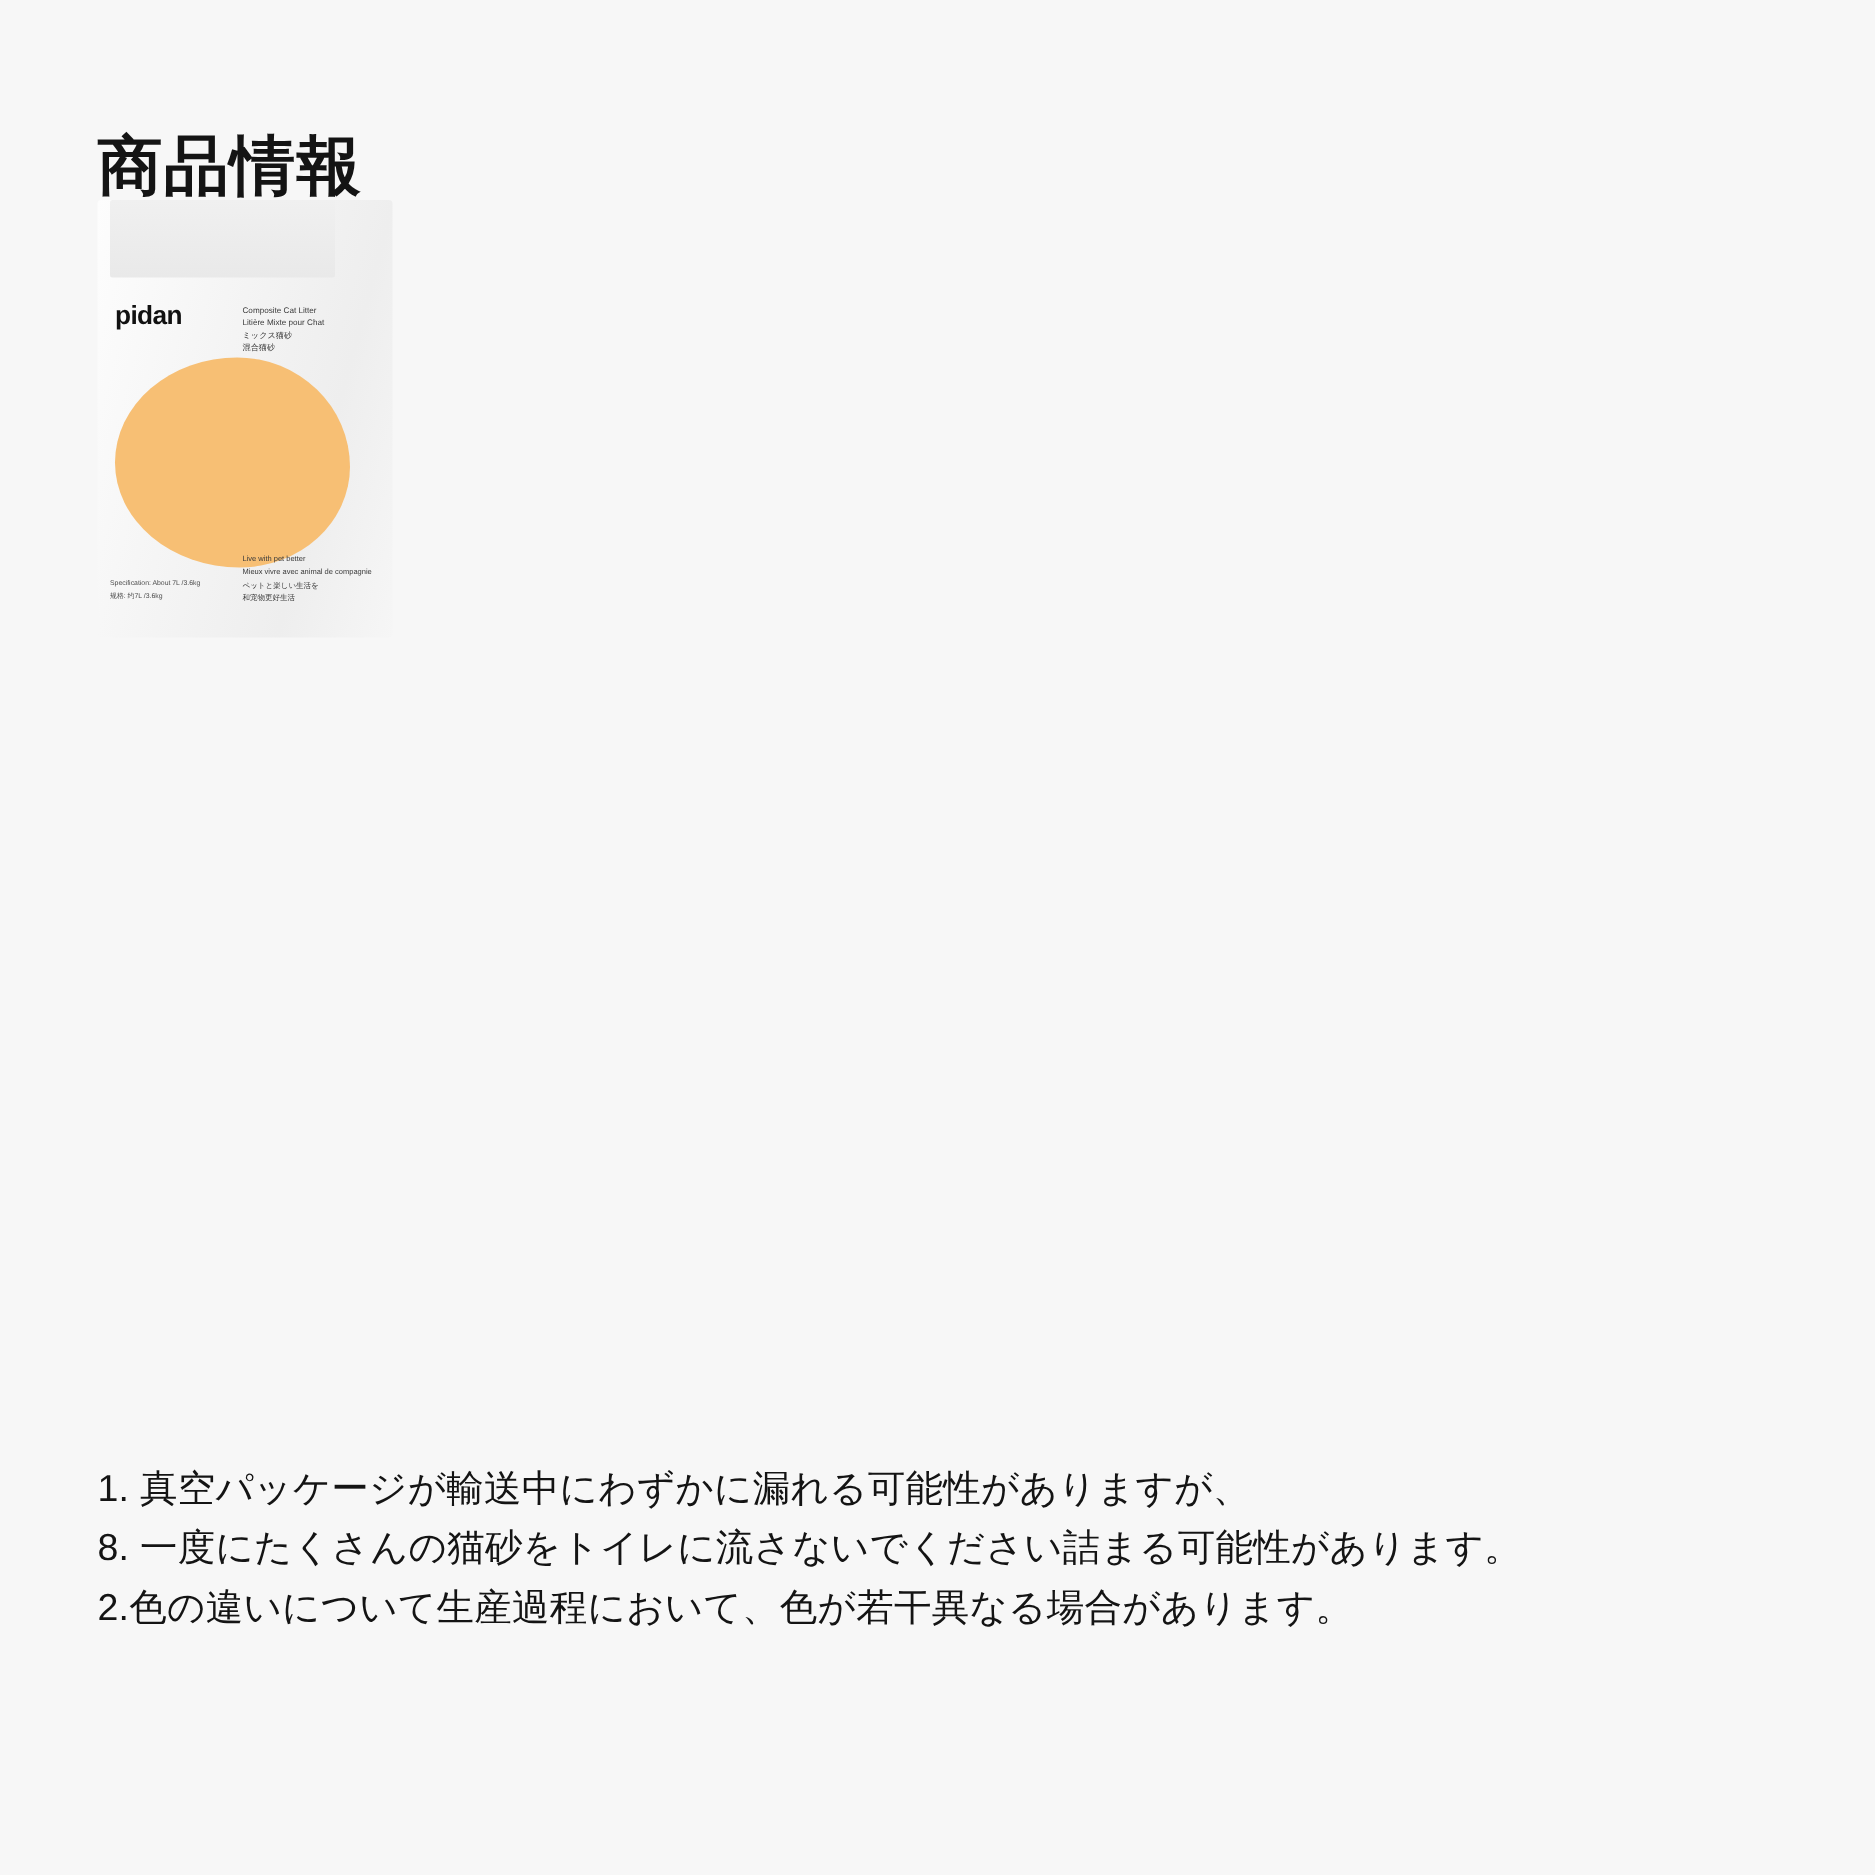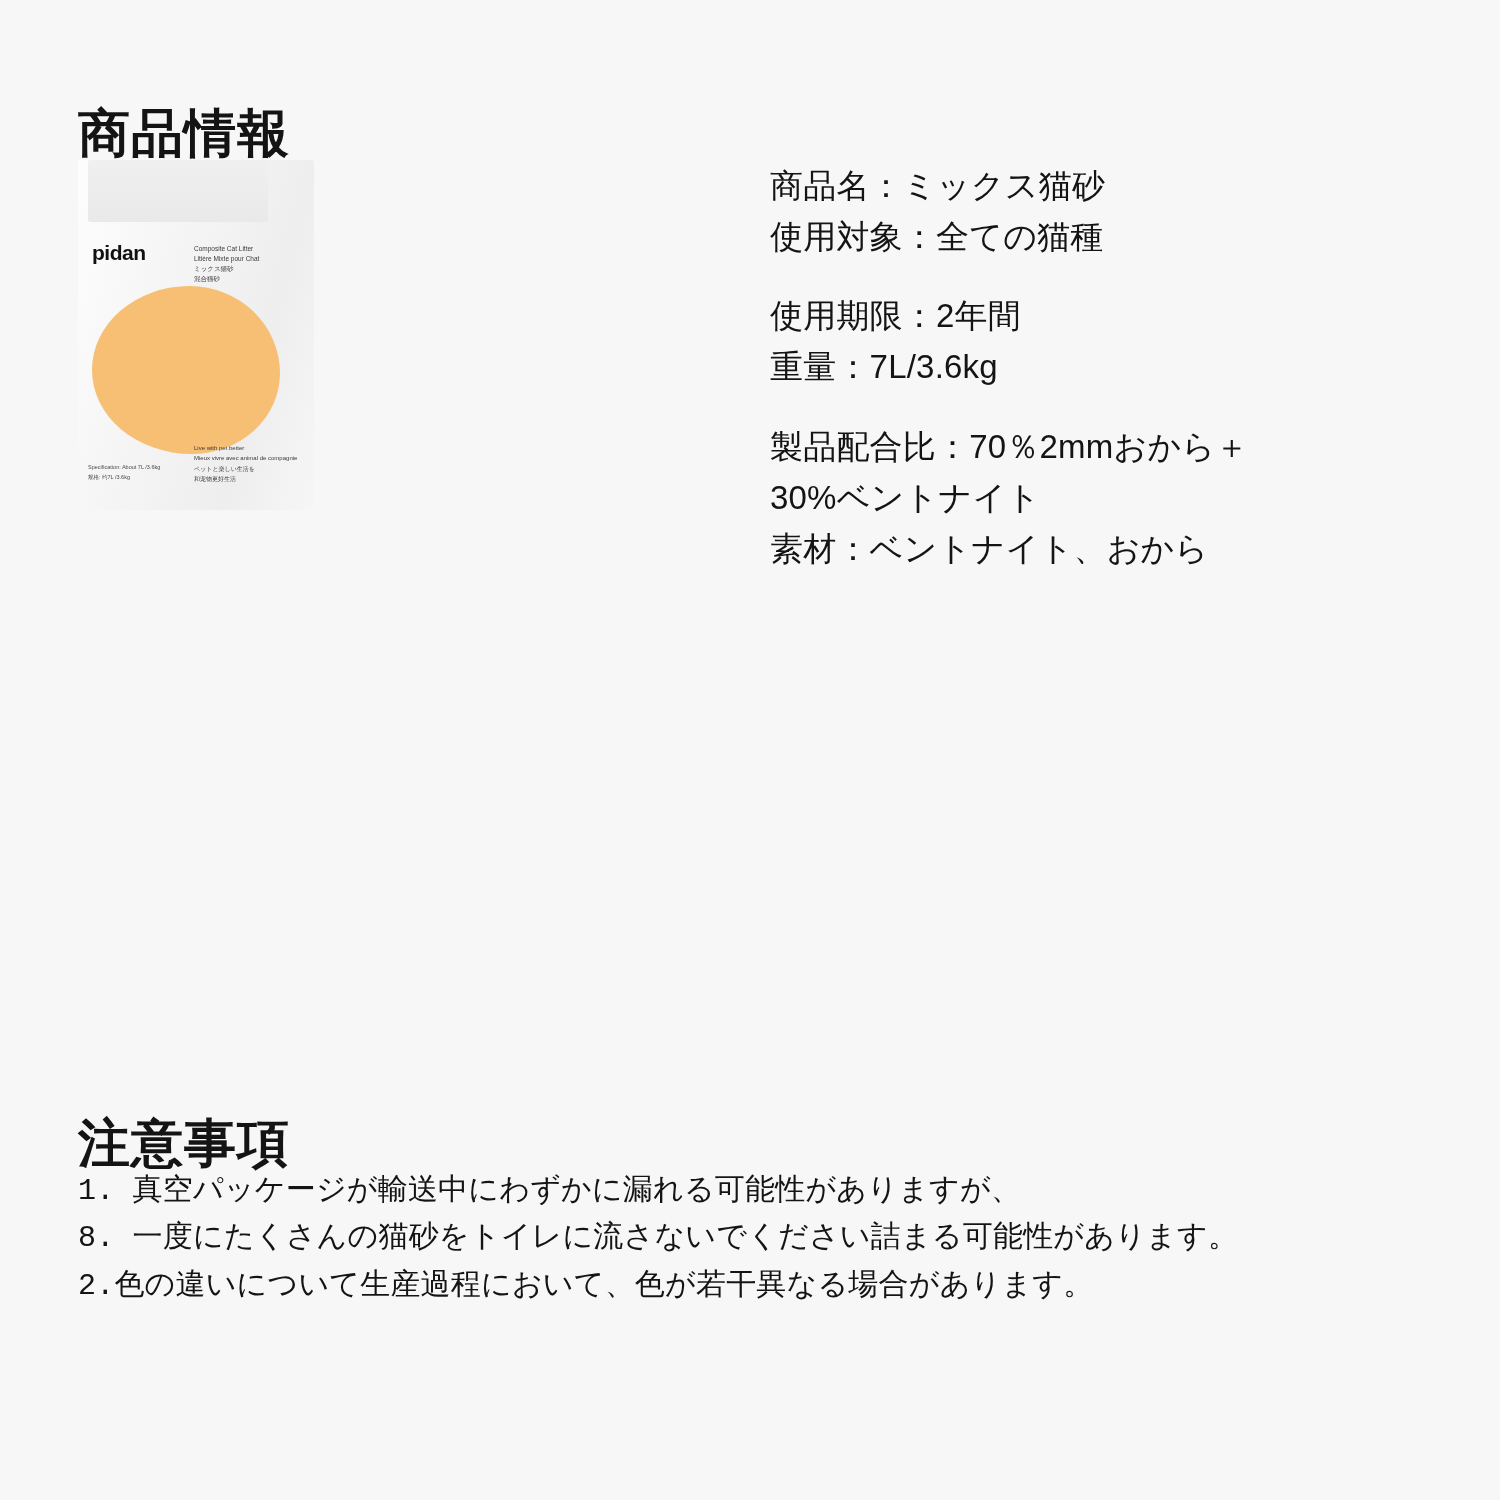--- a/index.html
+++ b/index.html
@@ -124,21 +124,21 @@
   .notes-block {
     position: absolute;
     left: 78px;
     top: 1168px;
     width: 1350px;
     font-size: 30px;
     line-height: 1.58;
     color: #141414;
     letter-spacing: 0.2px;
   }
-  .note-line { white-space: pre-wrap; font-family: Liberation Mono, monospace; }
+  .note-line { white-space: pre-wrap; }
 </style>
 </head>
 <body>
 
 <div class="page">
 
   <h1 class="section-title" id="product-info-title">商品情報</h1>
 
   <div class="product-image">
     <div class="pack-bg"></div>
@@ -156,37 +156,21 @@
       <div>规格: 约7L /3.6kg</div>
     </div>
     <div class="pack-foot-right">
       <div>Live with pet better</div>
       <div>Mieux vivre avec animal de compagnie</div>
       <div>ペットと楽しい生活を</div>
       <div>和宠物更好生活</div>
     </div>
   </div>
 
-  <div class="spec-block">
-    <div class="spec-group">
-      <div class="spec-line">商品名：ミックス猫砂</div>
-      <div class="spec-line">使用対象：全ての猫種</div>
-    </div>
-    <div class="spec-group">
-      <div class="spec-line">使用期限：2年間</div>
-      <div class="spec-line">重量：7L/3.6kg</div>
-    </div>
-    <div class="spec-group">
-      <div class="spec-line">製品配合比：70％2mmおから＋</div>
-      <div class="spec-line">30%ベントナイト</div>
-      <div class="spec-line">素材：ベントナイト、おから</div>
-    </div>
-  </div>
 
-  <h1 class="section-title" id="notes-title">注意事項</h1>
 
   <div class="notes-block">
     <div class="note-line">1. 真空パッケージが輸送中にわずかに漏れる可能性がありますが、</div>
     <div class="note-line">8. 一度にたくさんの猫砂をトイレに流さないでください詰まる可能性があります。</div>
     <div class="note-line">2.色の違いについて生産過程において、色が若干異なる場合があります。</div>
   </div>
 
 </div>
 
 </body></html>

